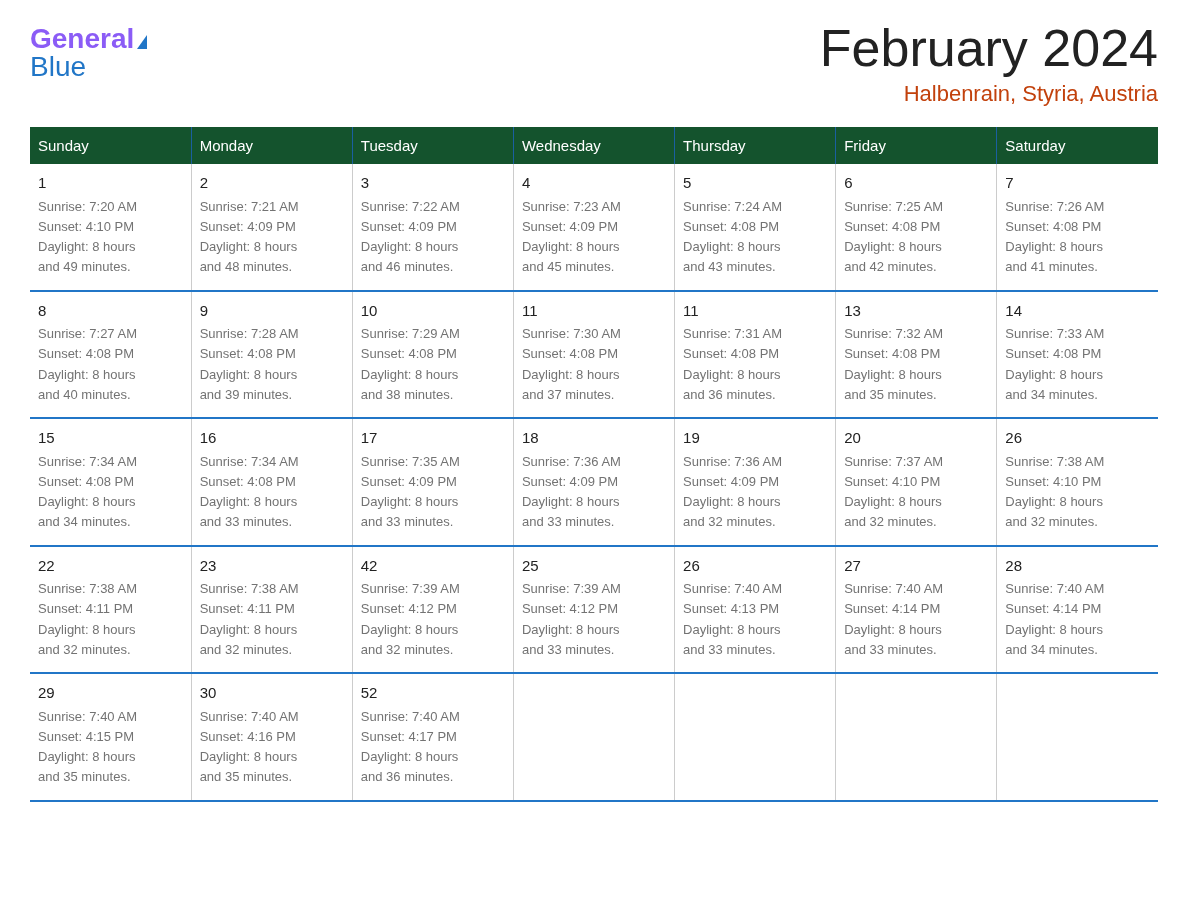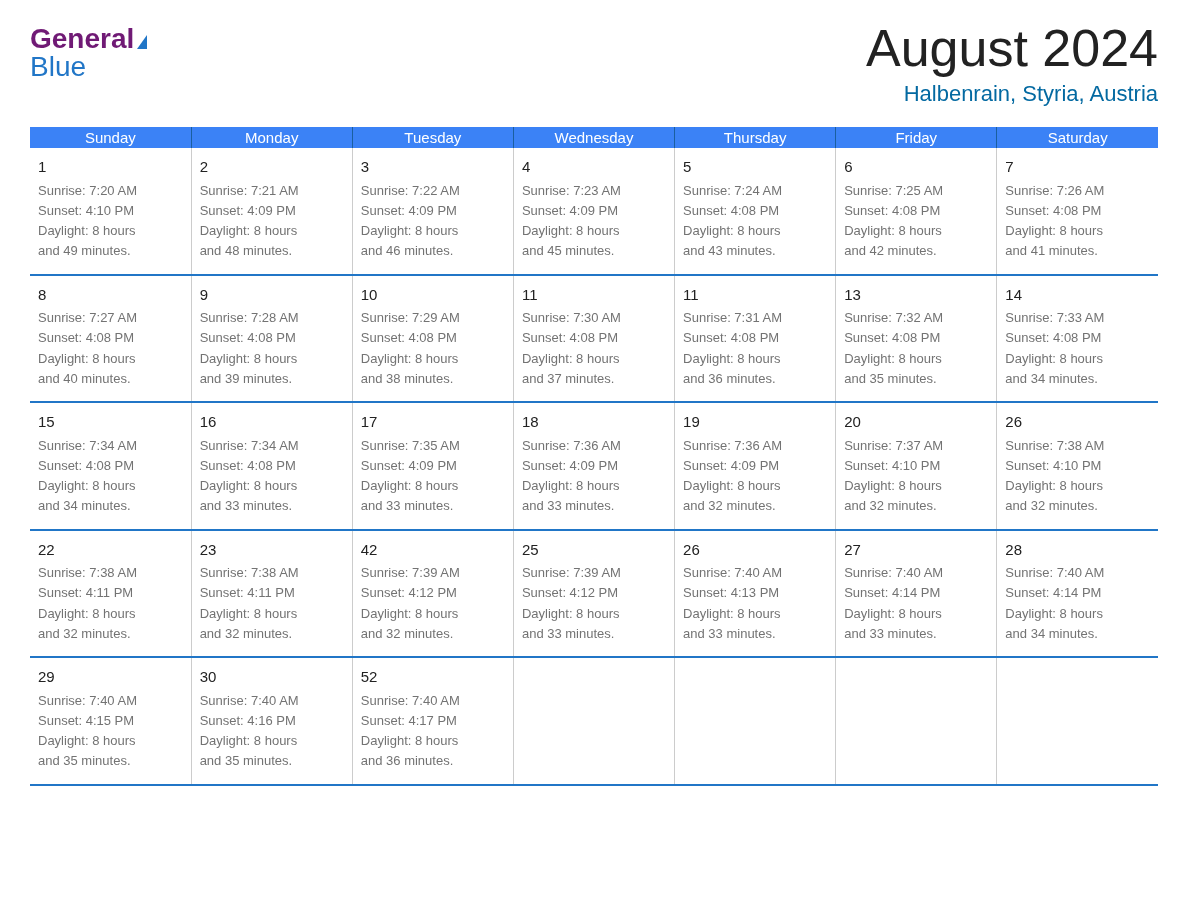--- a/index.html
+++ b/index.html
@@ -18,21 +18,21 @@
     }
     .logo {
       display: flex;
       flex-direction: column;
       align-items: flex-start;
       padding-top: 5px;
     }
     .logo-general {
       font-size: 28px;
       font-weight: bold;
-      color: #701a75;
+      color: #8b5cf6;
       line-height: 1;
     }
     .logo-blue {
       font-size: 28px;
       font-weight: normal;
       color: #2176c7;
       line-height: 1;
     }
     .logo-triangle {
       display: inline-block;
@@ -49,33 +49,33 @@
       text-align: right;
     }
     .month-title {
       font-size: 52px;
       font-weight: normal;
       color: #222;
       line-height: 1.1;
     }
     .location {
       font-size: 22px;
-      color: #0369a1;
+      color: #c2410c;
       margin-top: 4px;
     }
     table {
       width: 100%;
       border-collapse: collapse;
       font-size: 13.5px;
     }
     thead tr th {
-      background-color: #3b82f6;
+      background-color: #14532d;
       color: #fff;
-      padding: 2px 8px;
-      text-align: center;
+      padding: 10px 8px;
+      text-align: left;
       font-weight: normal;
       font-size: 15px;
       border-right: 1px solid #1a5fa0;
     }
     thead tr th:last-child { border-right: none; }
     tbody tr td {
       vertical-align: top;
       padding: 8px 8px 12px 8px;
       border-right: 1px solid #ccc;
       border-bottom: 2px solid #2176c7;
@@ -105,21 +105,21 @@
 <div class="header">
   <div class="logo">
     <div>
       <span class="logo-general">General</span><span class="logo-triangle"></span>
     </div>
     <div>
       <span class="logo-blue">Blue</span>
     </div>
   </div>
   <div class="title-block">
-    <div class="month-title">August 2024</div>
+    <div class="month-title">February 2024</div>
     <div class="location">Halbenrain, Styria, Austria</div>
   </div>
 </div>
 
 <table>
   <thead>
     <tr>
     <th>Sunday</th>
         <th>Monday</th>
         <th>Tuesday</th>

